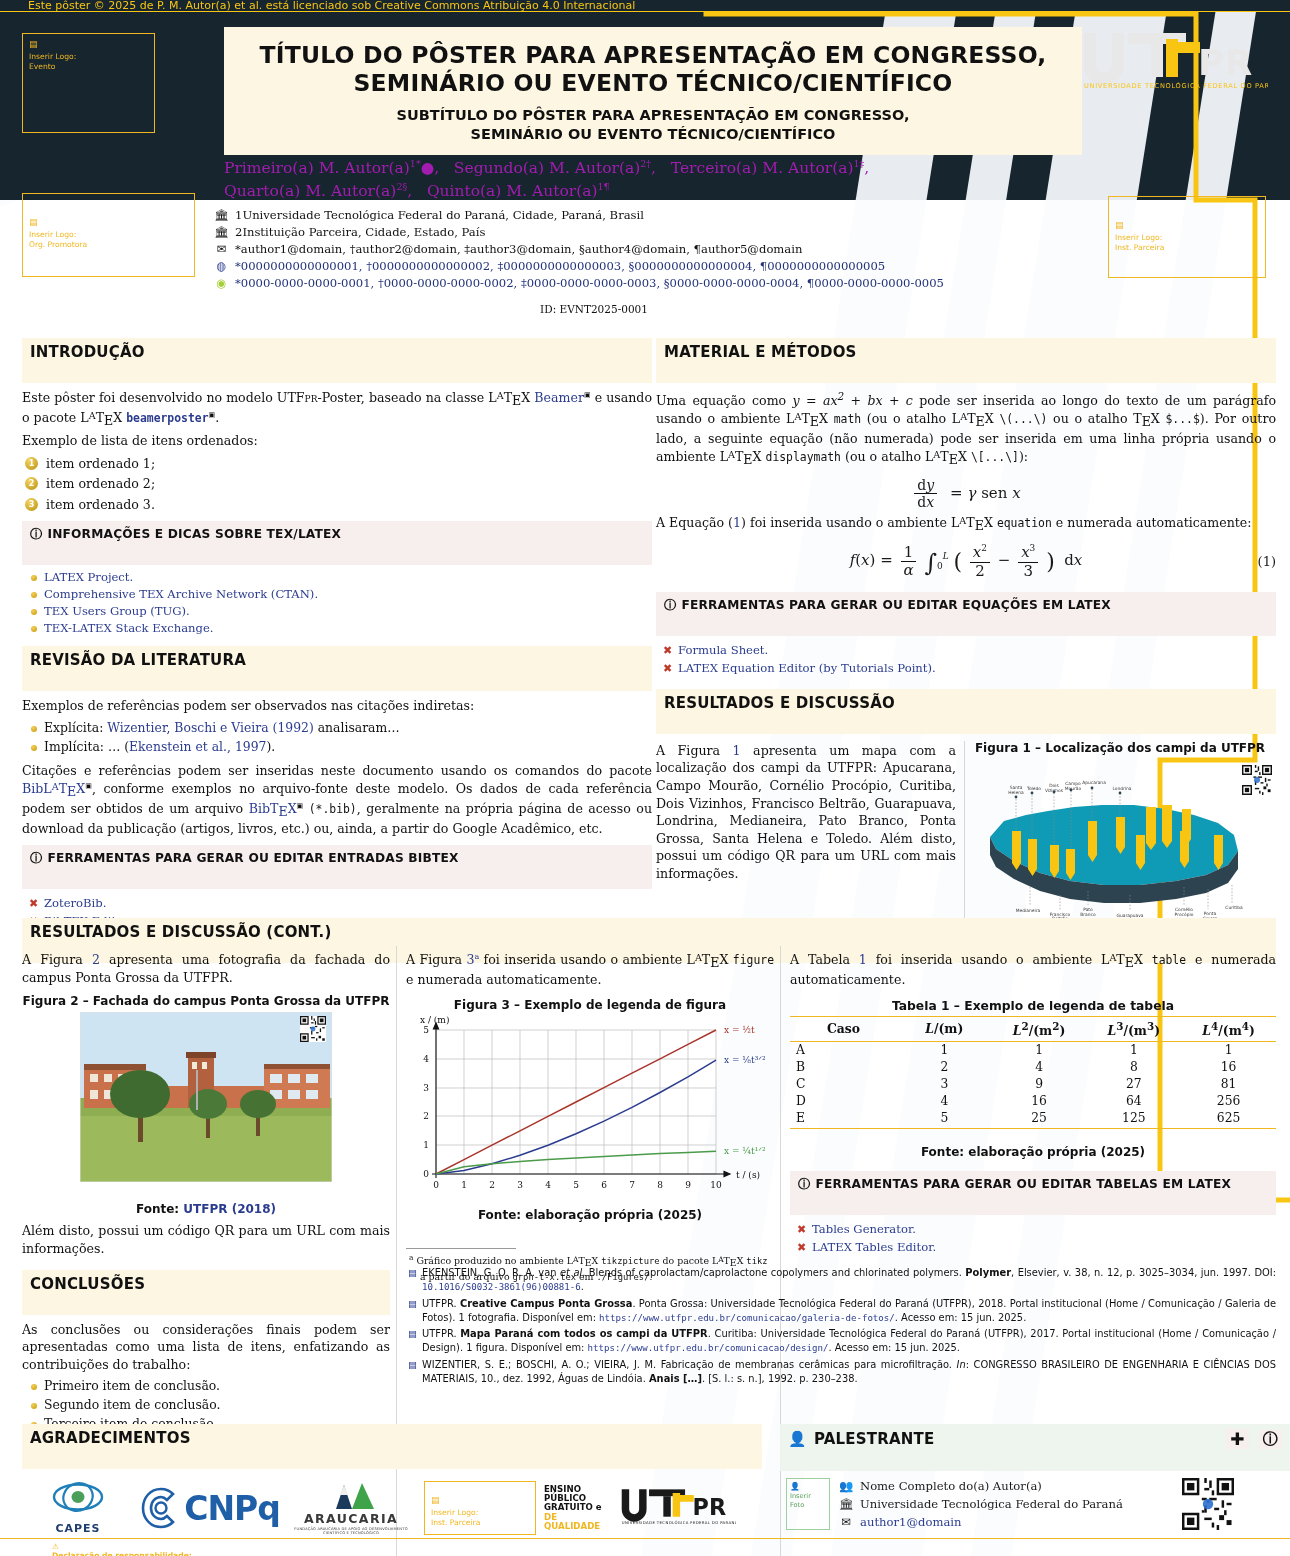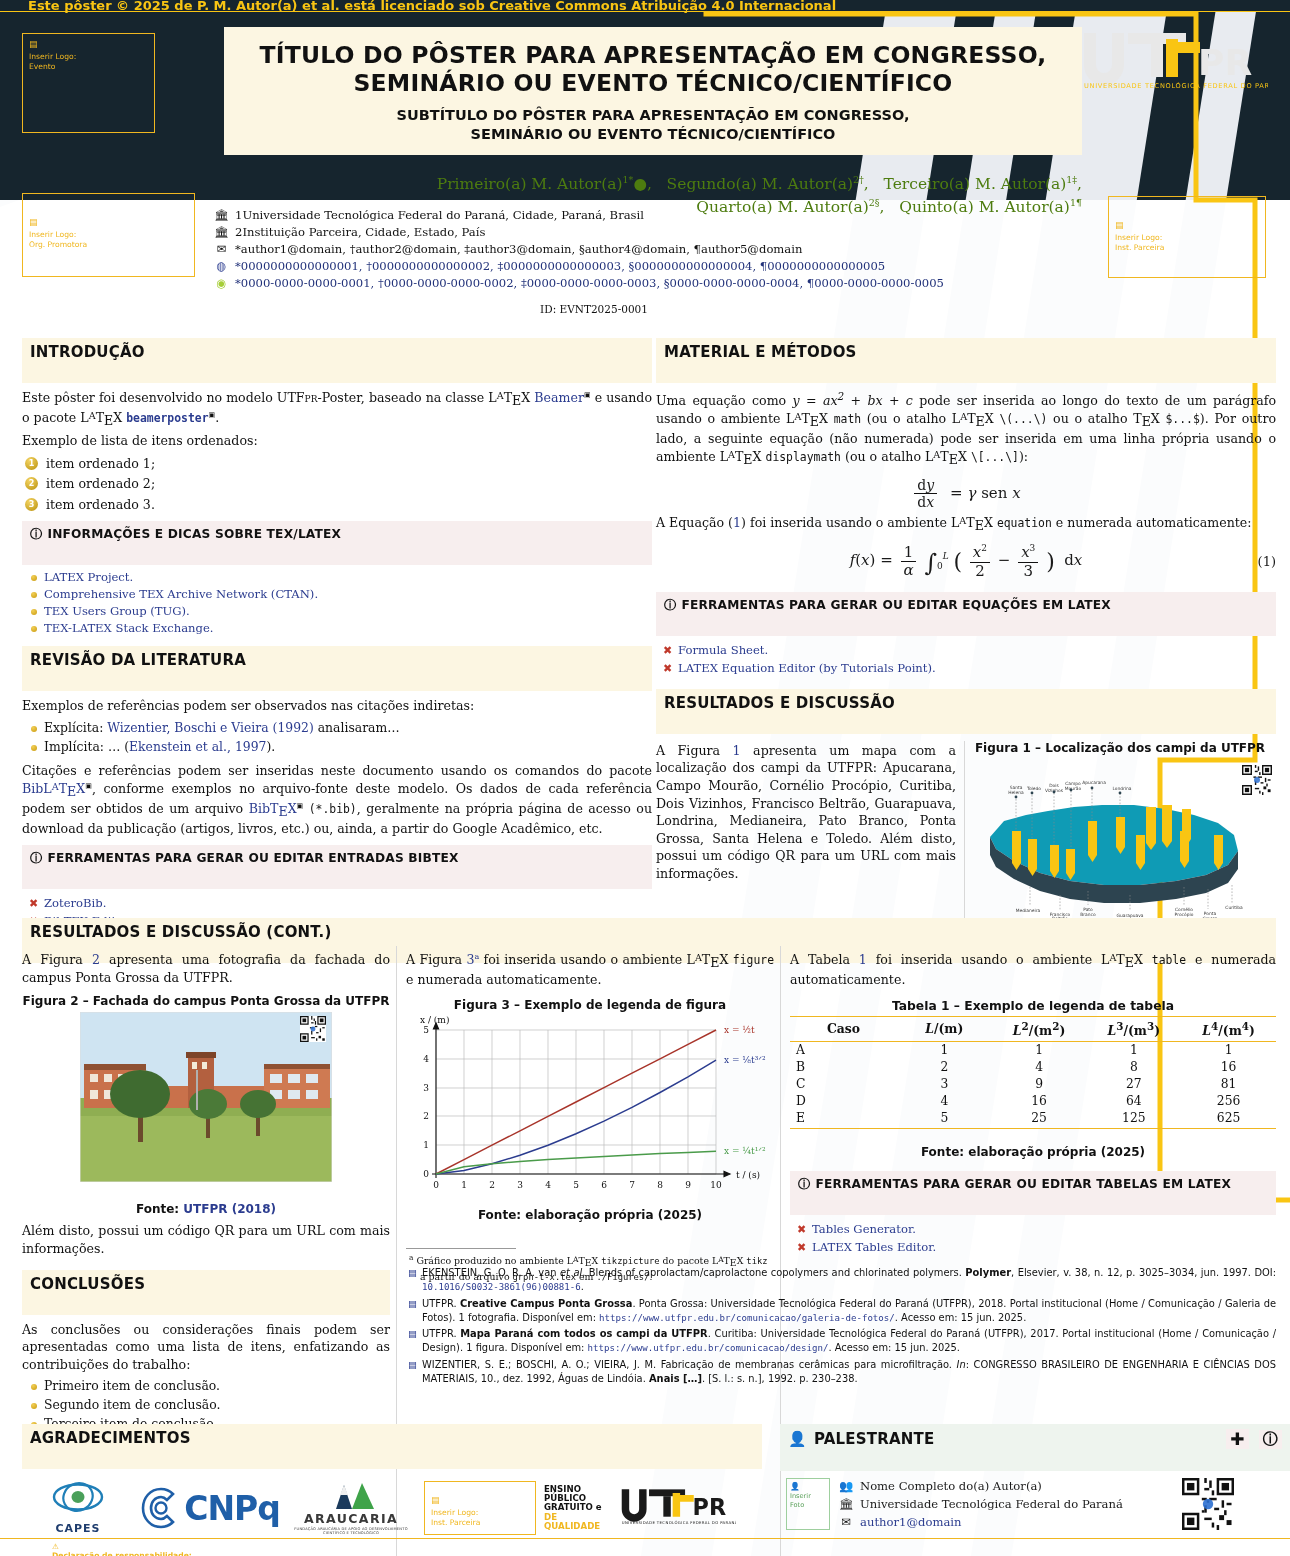--- a/index.html
+++ b/index.html
@@ -16,38 +16,37 @@
   .dark-notch{position:absolute;background:#16252e;}
 
   
   .topbar{
     position:absolute;left:0;top:0;width:1290px;height:11px;
     background:#16252e;border-bottom:1px solid #f9c513;
     z-index:40;
   }
   .topbar span{
     position:absolute;left:28px;top:0px;line-height:11px;
-    font-size:13px;font-weight:bold;color:#f9c513;white-space:nowrap;text-align:center;
+    font-size:11px;font-weight:normal;color:#f9c513;white-space:nowrap;text-align:center;
   }
 
   
   .header{position:absolute;left:0;top:11px;width:1290px;height:320px;z-index:20;}
   .title-box{
     position:absolute;left:224px;top:16px;width:858px;
     background:#fcf6e2;padding:14px 18px 12px 18px;box-sizing:border-box;
     text-align:center;
   }
   .ttl{font-size:23.5px;font-weight:bold;line-height:1.2;letter-spacing:.2px;color:#111;}
   .subttl{font-size:14.5px;font-weight:bold;line-height:1.25;margin-top:9px;color:#111;}
 
   .authors{
-    position:absolute;left:224px;top:146px;width:858px;text-align:right;
-    font-size:15.5px;line-height:1.45;color:#4d7c0f;
+    position:absolute;left:224px;top:146px;width:858px;text-align:left;
+    font-size:15.5px;line-height:1.45;color:#a21caf;
     font-family:"DejaVu Serif","Liberation Serif",serif;
-    margin-top:16px;
   }
   .authors sup{font-size:9.5px;}
   .affil{
     position:absolute;left:214px;top:196px;width:900px;
     font-size:11.6px;line-height:1.47;color:#111;
     font-family:"DejaVu Serif","Liberation Serif",serif;
   }
   .affil .ln{display:flex;align-items:flex-start;gap:6px;}
   .affil .gl{width:15px;flex:0 0 15px;text-align:center;font-size:11.5px;line-height:1.4;}
   .affil .bl{color:#22327a;}

